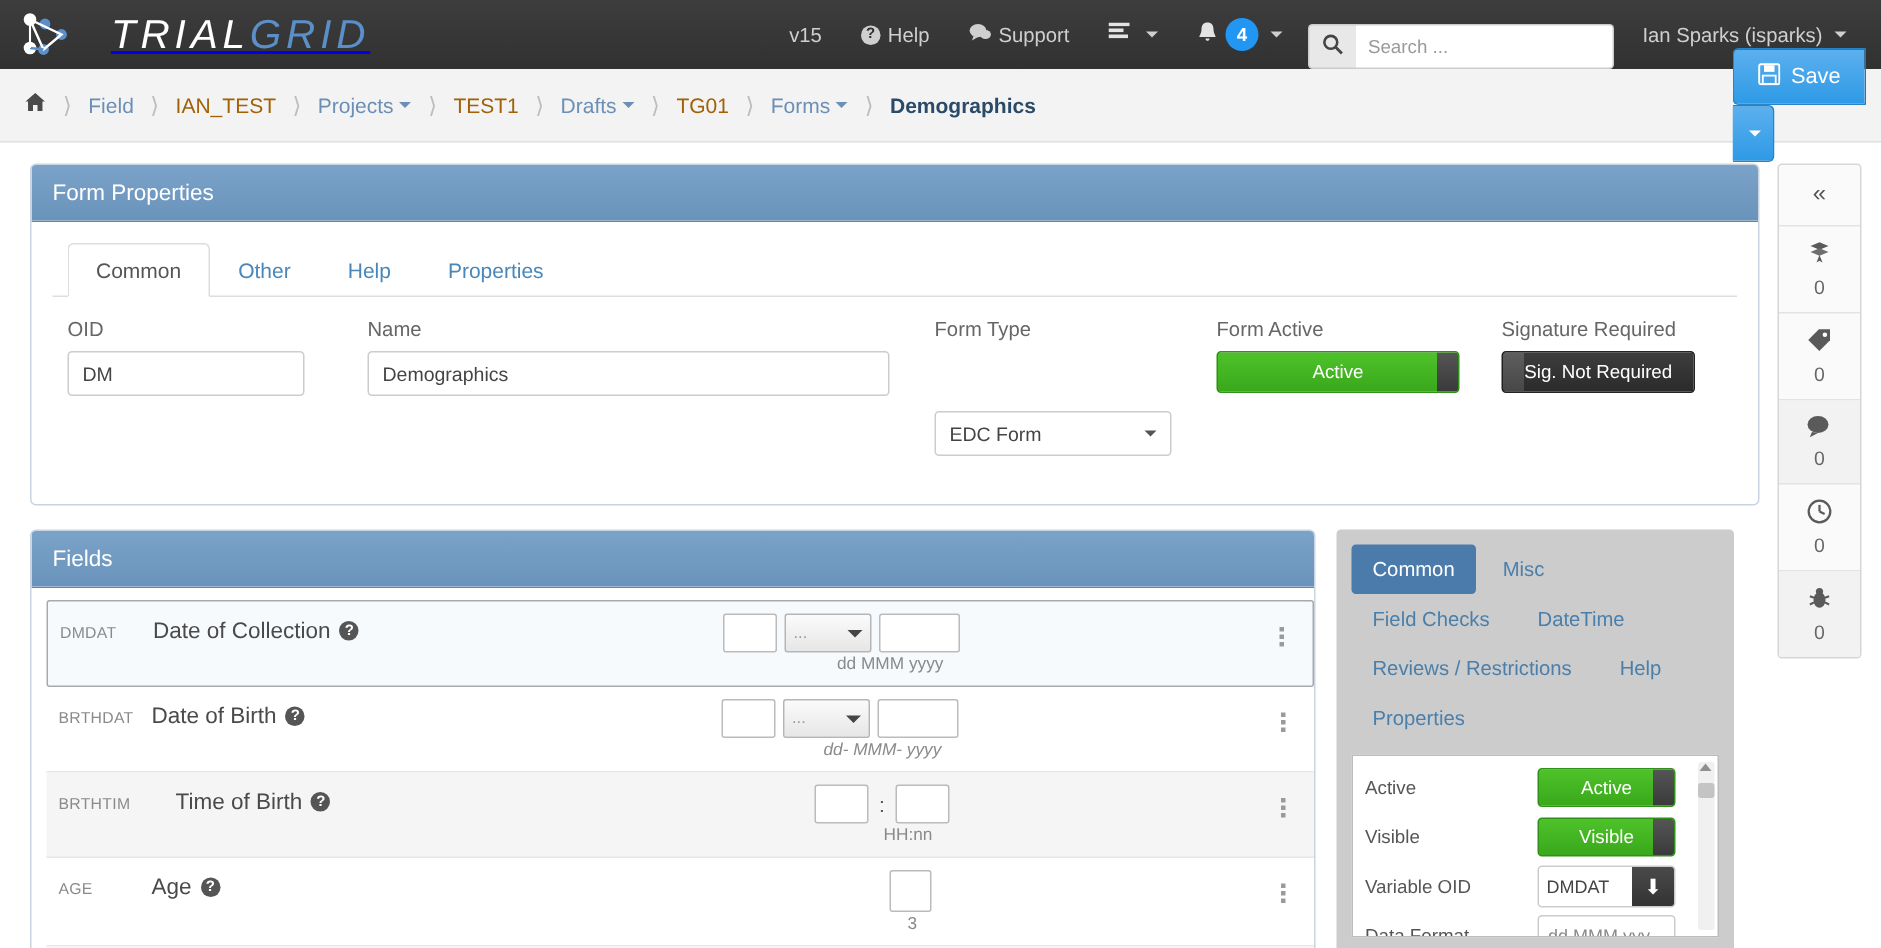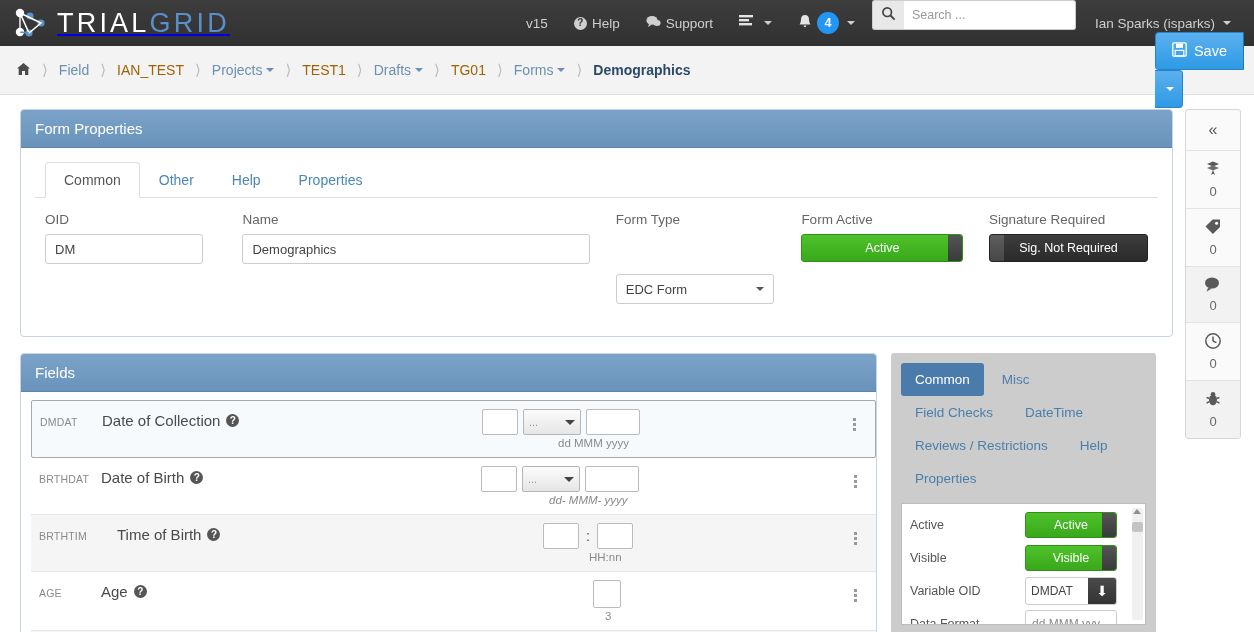--- a/index.html
+++ b/index.html
@@ -14,27 +14,27 @@
   }
 
   
   .topnav {
     height: 46px;
     background: linear-gradient(to bottom, #3d3d3d 0%, #313131 100%);
     display: flex; align-items: center;
     padding: 0 10px 0 14px;
     position: relative;
   }
-  .brand { display: flex; align-items: center; gap: 9px; }
+  .brand { display: flex; align-items: center; gap: 26px; font-style: italic; }
   .brand-logo { width: 34px; height: 32px; }
   .brand-text { font-size: 27px; letter-spacing: 3.2px; font-weight: 400; }
   .brand-text .t1 { color: #ffffff; }
   .brand-text .t2 { color: #5b8fc9; }
 
-  .nav-right { margin-left: auto; display: flex; align-items: flex-start; }
+  .nav-right { margin-left: auto; display: flex; align-items: flex-end; }
   .nav-item {
     color: #cfcfcf; font-size: 13.5px;
     padding: 0 13px; height: 46px;
     display: flex; align-items: center; gap: 5px;
     text-decoration: none; white-space: nowrap;
   }
   .caret {
     width: 0; height: 0; display: inline-block;
     border-left: 4px solid transparent;
     border-right: 4px solid transparent;
@@ -500,21 +500,21 @@
           <div class="fld" style="width:190px;">
             <div class="fld-label">Form Active</div>
             <div class="toggle on" style="width:162px;">
               <span class="lbl">Active</span>
               <span class="knob"></span>
             </div>
           </div>
 
           <div class="fld">
             <div class="fld-label">Signature Required</div>
-            <div class="toggle off" style="width:159px;">
+            <div class="toggle off" style="width:129px;">
               <span class="lbl">Sig. Not Required</span>
               <span class="knob"></span>
             </div>
           </div>
         </div>
 
       </div>
     </div>
 
     <div class="fields-wrap">

